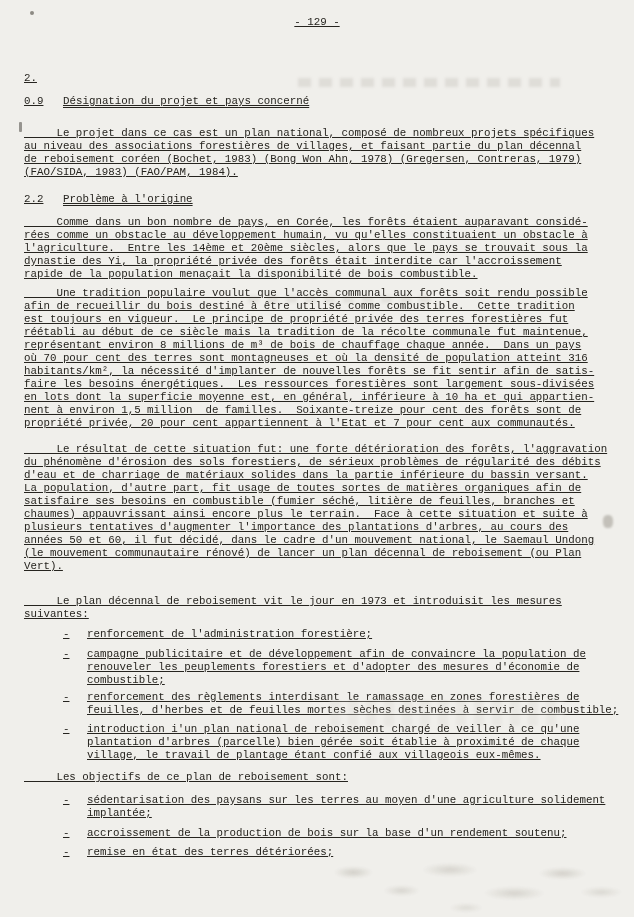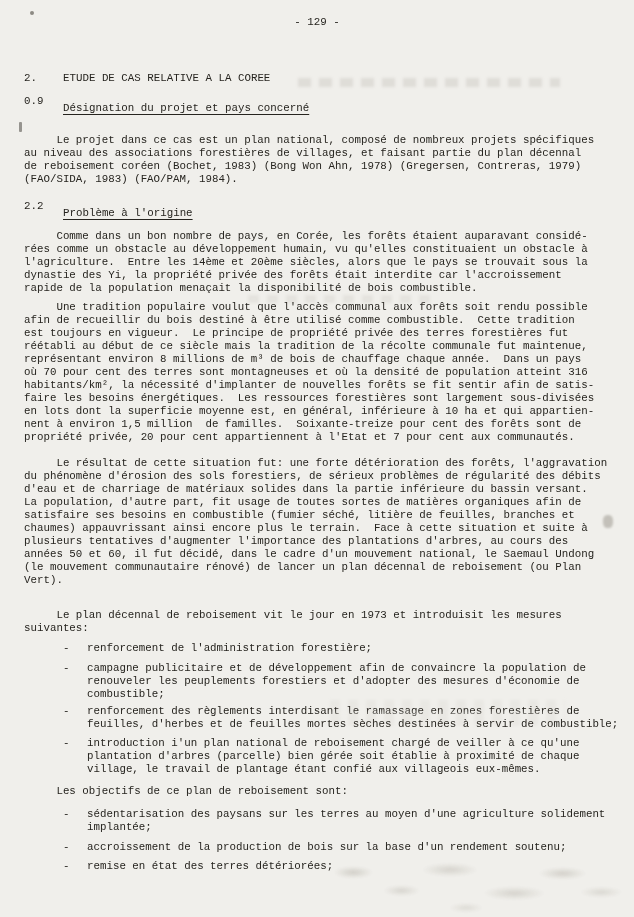--- a/index.html
+++ b/index.html
@@ -7,26 +7,27 @@
     position:relative;
     width:634px;height:917px;
     background:#f0efeb;
     overflow:hidden;
     font-family:"Liberation Mono","DejaVu Sans Mono",monospace;
     font-size:10.8px;
     line-height:13px;
     color:#26241f;
     box-sizing:border-box;
     padding:16px 16px 0 24px;
+    text-decoration:underline;
   }
   .pre{white-space:pre;}
   .pagenum{text-align:center;padding-right:8px;}
   .h-row{display:flex;}
   .hnum{width:39px;flex:0 0 39px;}
-  .htitle-u{text-decoration:underline;text-underline-offset:3px;text-decoration-thickness:1px;margin-top:7px;}
+  .htitle-u{text-decoration:underline;text-underline-offset:3px;text-decoration-thickness:1px;}
   #h2{margin-top:43px;}
   #s21h{margin-top:10px;}
   #p1{margin-top:19px;}
   #s22h{margin-top:14px;}
   #p2{margin-top:10px;}
   #p3{margin-top:6px;}
   #p4{margin-top:13px;}
   #s23h{margin-top:17px;}
   #p5{margin-top:22px;}
   .bullet{display:flex;padding-left:39px;}
@@ -77,21 +78,20 @@
   <div class="artifact" id="ghost1"></div>
   <div class="artifact" id="ghost2"></div>
   <div class="artifact" id="ghost3"></div>
   <div class="artifact" id="ghost5"></div>
   <div class="artifact" id="blotch"></div>
 
   <div class="pagenum pre">- 129 -</div>
 
   <div class="h-row" id="h2">
     <span class="hnum">2.</span>
-    <span>ETUDE DE CAS RELATIVE A LA COREE</span>
   </div>
 
   <div class="h-row" id="s21h">
     <span class="hnum">0.9</span>
     <span class="htitle-u">Désignation du projet et pays concerné</span>
   </div>
 
   <div class="pre" id="p1">     Le projet dans ce cas est un plan national, composé de nombreux projets spécifiques
 au niveau des associations forestières de villages, et faisant partie du plan décennal
 de reboisement coréen (Bochet, 1983) (Bong Won Ahn, 1978) (Gregersen, Contreras, 1979)

